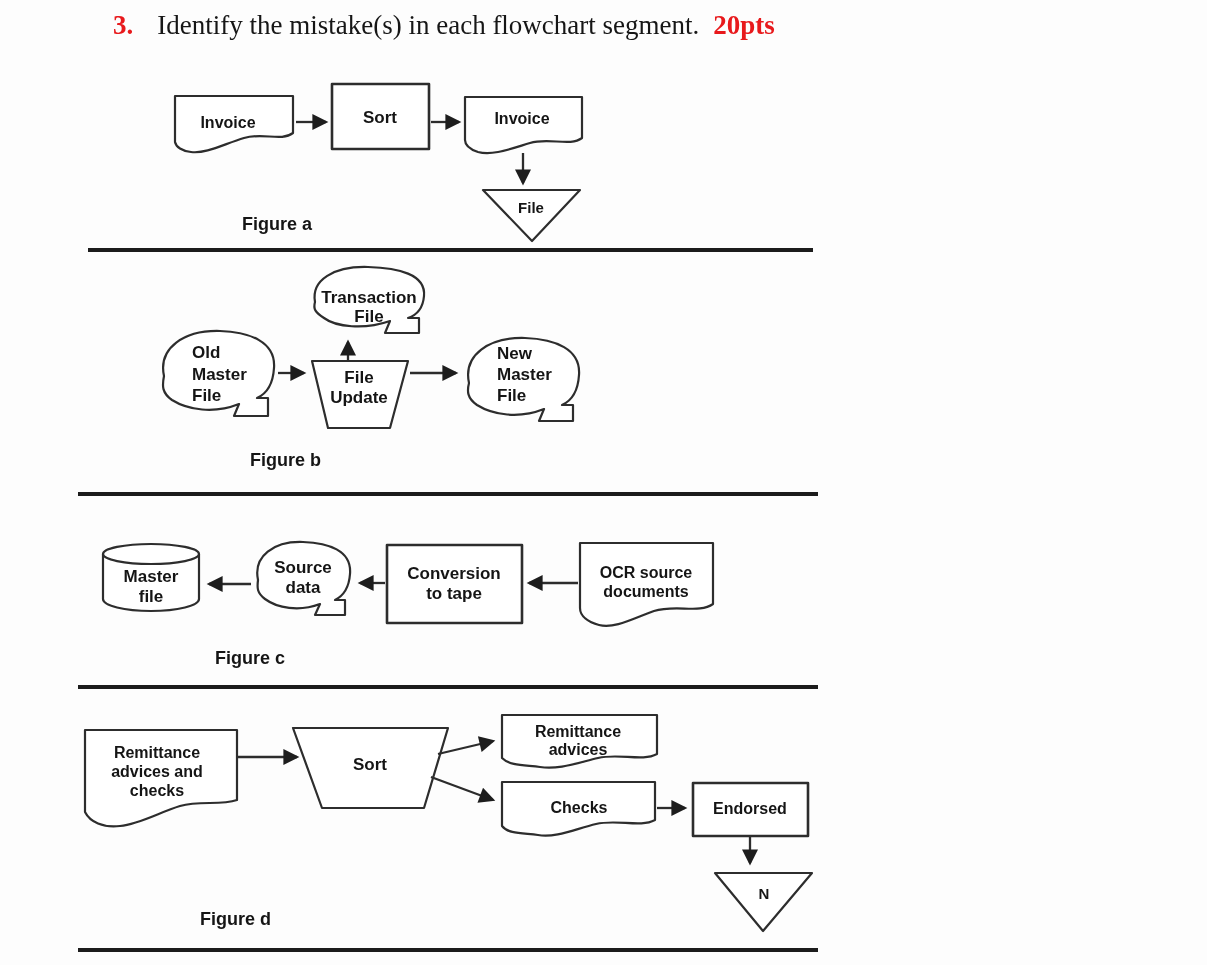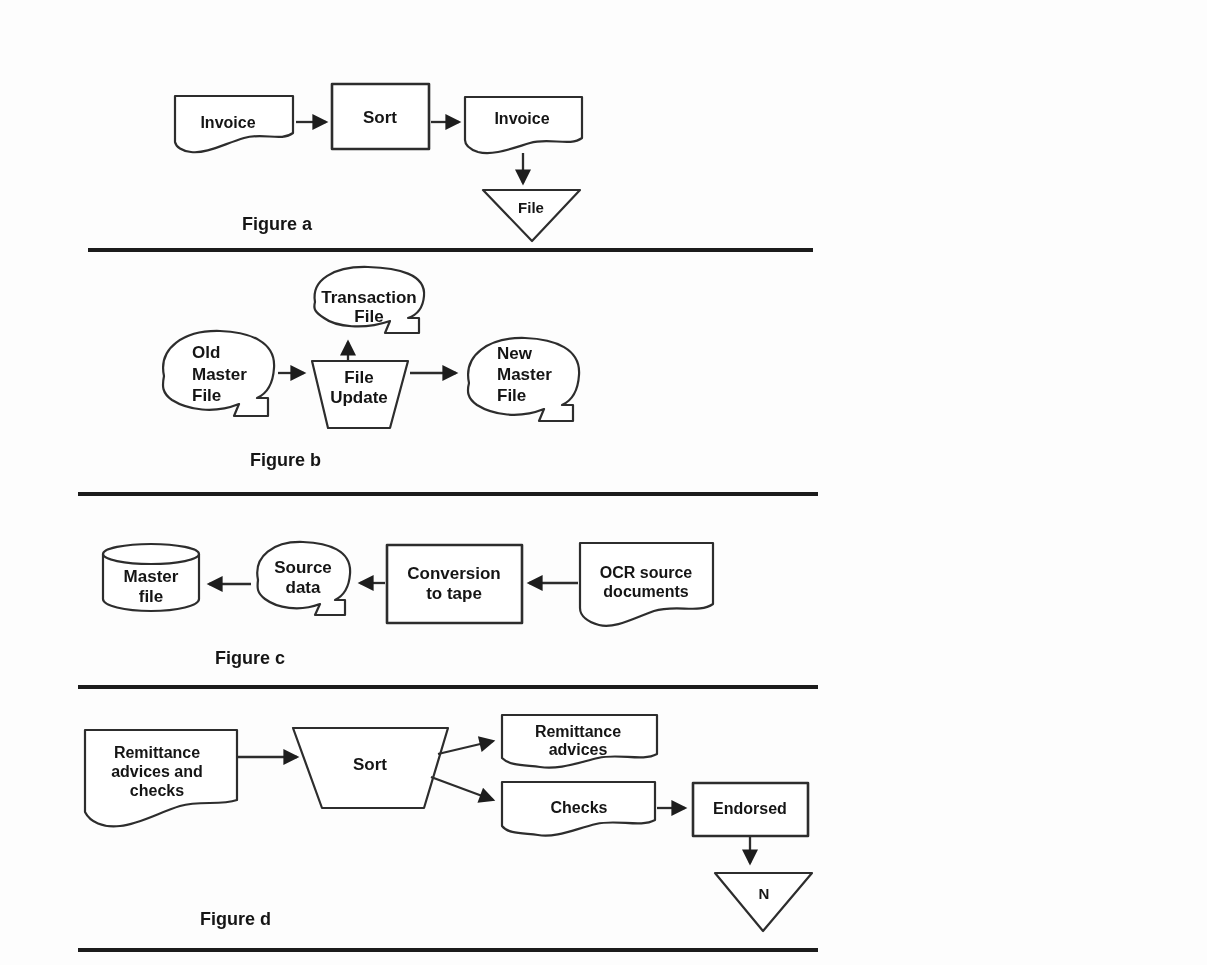--- a/index.html
+++ b/index.html
@@ -30,20 +30,23 @@
   .lbl17{font-size:17px;}
   .lbl15{font-size:15px;}
   .figcap{font-size:18px;}
   .mid{text-anchor:middle;}
 </style>
 </head>
 <body>
 
 <div id="page">
 
+  <div class="title">
+    <span class="num">3.</span><span>Identify the mistake(s) in each flowchart segment.</span><span class="pts">20pts</span>
+  </div>
 
   <svg width="1207" height="965" viewBox="0 0 1207 965">
     <defs>
       <marker id="ah" viewBox="0 0 10 10" refX="8.5" refY="5" markerWidth="18" markerHeight="16" markerUnits="userSpaceOnUse" orient="auto">
         <polygon points="0,0 10,5 0,10" fill="#1d1d1d"></polygon>
       </marker>
     </defs>
 
     <g>
       <path class="shape" d="M175,96 L293,96 L293,133 C281,142 263,132 244,138 C224,144 206,154 191,152 C182,151 176,147 175,142 Z"></path>

